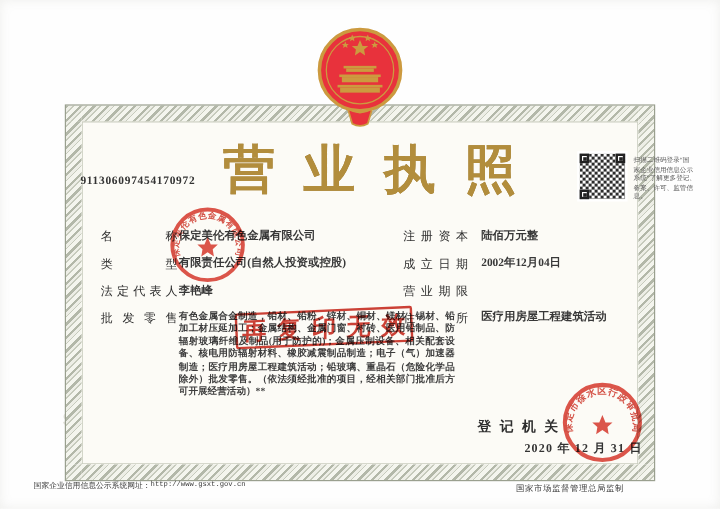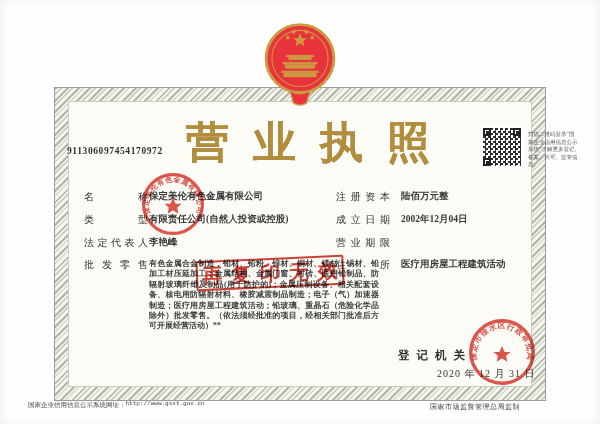--- a/index.html
+++ b/index.html
@@ -77,21 +77,21 @@
     left:149px;top:259px;width:230px;font-size:8px;line-height:10.4px;
     font-weight:600;text-align:justify;color:#3d3d3d;
   }
 
   .reg-label{
     position:absolute;left:398px;top:348px;z-index:3;
     font-size:11.5px;font-weight:600;letter-spacing:7px;color:#2f2f2f;
   }
   .reg-date{
     position:absolute;left:437px;top:367px;z-index:3;
-    font-size:10px;font-weight:400;letter-spacing:1px;color:#333;text-align:center;
+    font-size:10px;font-weight:700;letter-spacing:1px;color:#333;text-align:center;
   }
 
   
   .seal{position:absolute;z-index:6;mix-blend-mode:multiply;opacity:.85;}
   .seal-company{left:141px;top:171px;width:64px;height:66px;}
   .seal-authority{left:468px;top:318px;width:68px;height:68px;}
 
   .copy-stamp{
     position:absolute;left:196px;top:258px;width:148px;height:30px;z-index:7;
     box-sizing:border-box;border:2.5px solid #c8281c;border-radius:2px;

